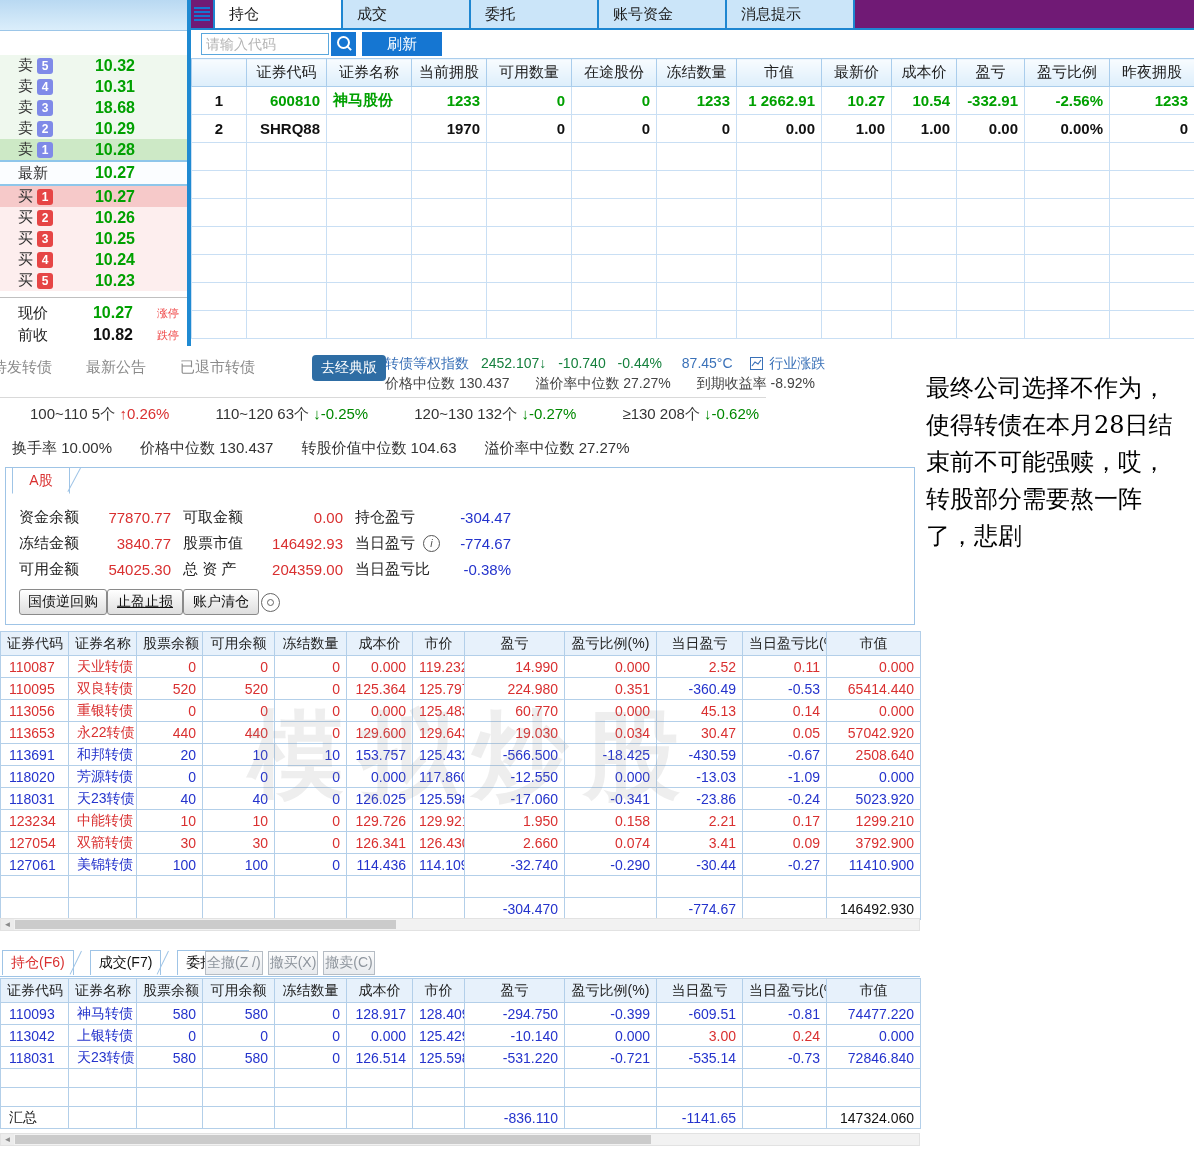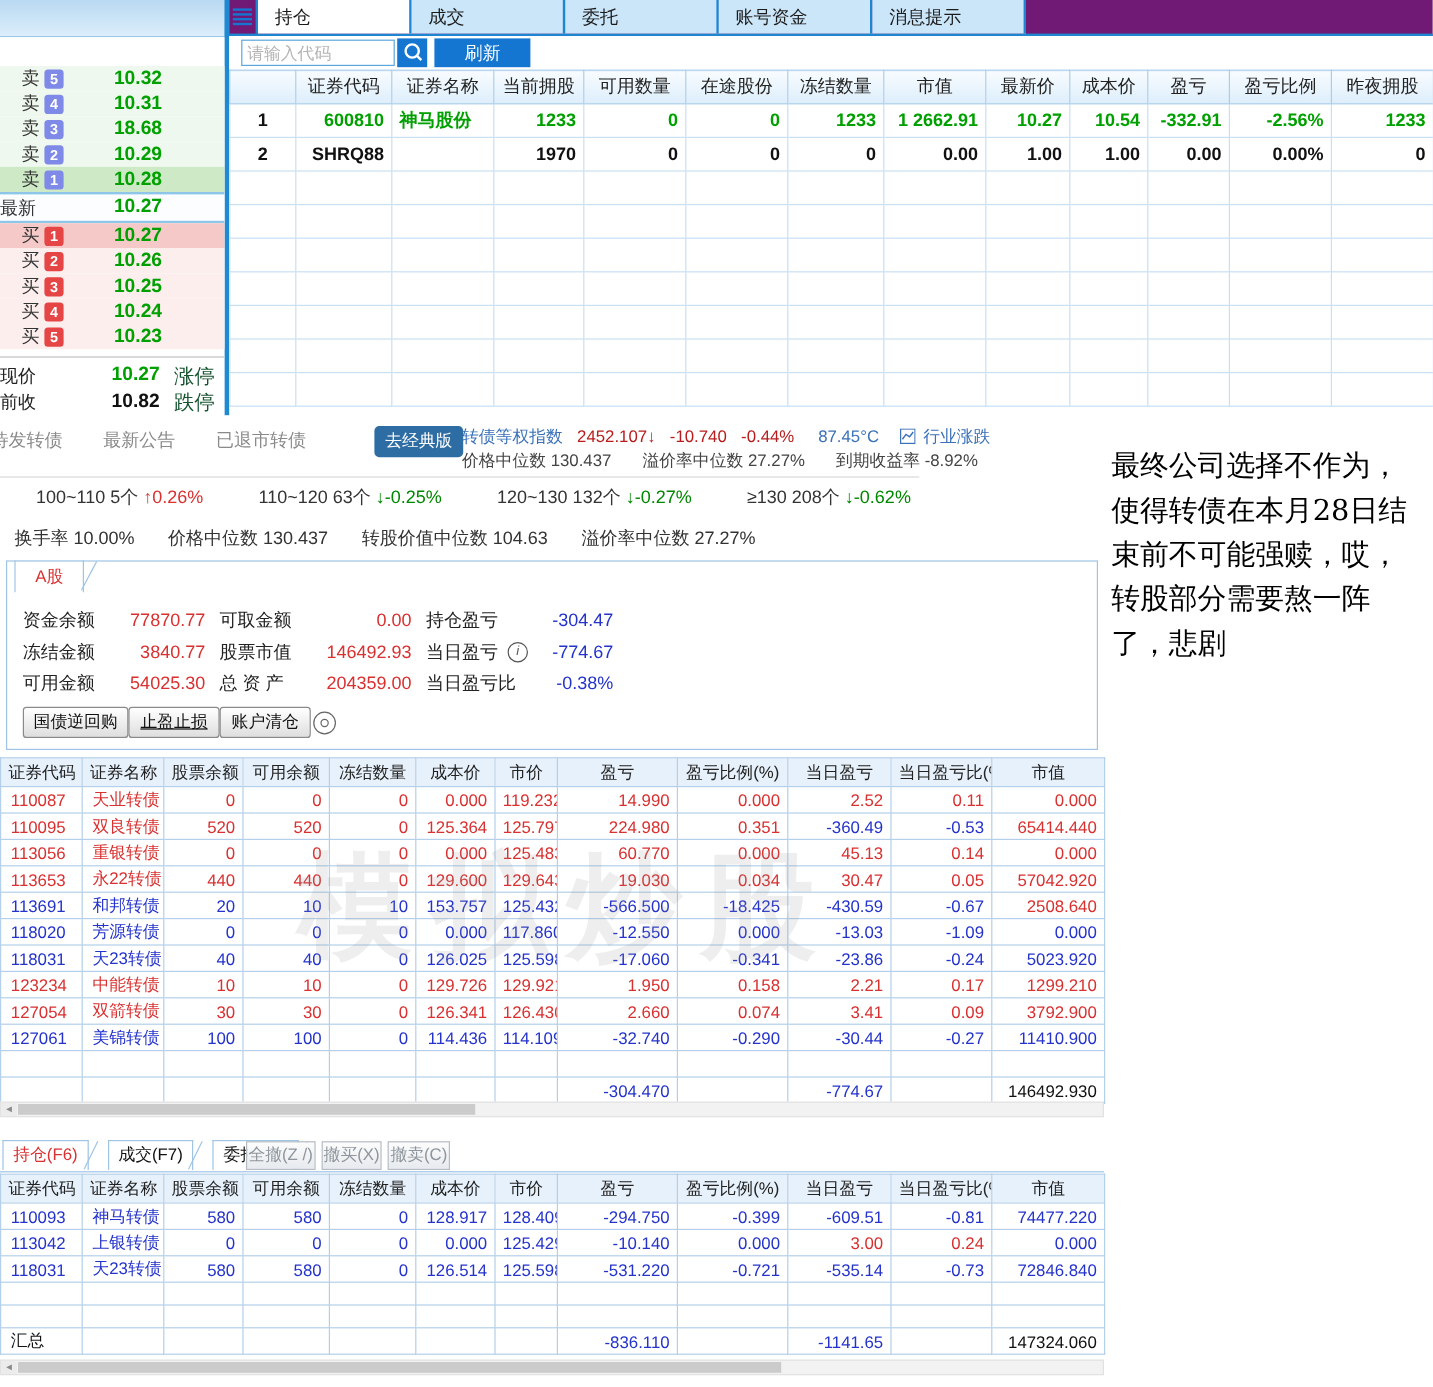--- a/index.html
+++ b/index.html
@@ -18,27 +18,27 @@
   .qrow.sell{background:#eff8ee;}
   .qrow.sell.hl{background:#cde9c6;}
   .qrow.buy{background:#fdeeee;}
   .qrow.buy.hl{background:#f6c9c9;}
   .qlabel{font-size:15px;color:#333;}
   .qbadge{width:16px;height:16px;border-radius:3px;color:#fff;font-size:12px;font-weight:bold;
     display:flex;align-items:center;justify-content:center;margin-left:4px;}
   .sell .qbadge{background:#7f8ae8;}
   .buy .qbadge{background:#e64545;}
   .qprice{margin-left:auto;margin-right:52px;font-weight:bold;font-size:16px;color:#00a000;}
-  .latest-row{display:flex;align-items:center;height:22px;background:#fbfdff;
+  .latest-row{display:flex;align-items:center;height:22px;padding-left:18px;background:#fbfdff;
     border-top:2px solid #8ec6ea;border-bottom:2px solid #8ec6ea;}
   .latest-row .qlabel{font-size:15px;}
   #quote-bottom{border-top:1px solid #c0c0c0;margin-top:6px;padding-top:4px;}
-  .pbrow{display:flex;align-items:center;height:22px;font-size:15px;color:#222;}
+  .pbrow{display:flex;align-items:center;height:22px;padding-left:18px;font-size:15px;color:#222;}
   .pbrow .pbprice{margin-left:auto;font-weight:bold;font-size:16px;}
-  .pbrow .pblim{width:46px;text-align:right;margin-right:8px;font-size:17px;color:#14532d;}
+  .pbrow .pblim{width:46px;text-align:right;margin-right:8px;font-size:11px;color:#ef4444;}
   
   #top-right{position:absolute;left:191px;top:0;width:1003px;height:346px;}
   #top-tabs{display:flex;height:28px;background:#701a75;border-bottom:2px solid #1e86d1;align-items:stretch;}
   #menu-icon{width:16px;display:flex;flex-direction:column;justify-content:center;gap:2px;padding:0 3px;border-right:2px solid #1e86d1;}
   #menu-icon i{display:block;height:2px;background:#1576d2;}
   .tab{width:112px;border-right:2px solid #1e86d1;display:flex;align-items:center;padding-left:14px;
     font-size:15px;color:#1b1b1b;background:#cbe5f9;cursor:default;}
   .tab.active{background:#fff;}
   #search-row{height:28px;display:flex;align-items:center;padding-left:10px;background:#fff;}
   #code-input{width:118px;height:20px;border:1px solid #5aa7dd;font-size:14px;padding:0 4px;color:#333;}
@@ -64,21 +64,21 @@
   .grid-table td:nth-child(1),.grid-table td:nth-child(2){text-align:left;padding-left:8px;}
   #bottom-table tr[data-name="empty-row"] td{height:18px;}
   
   #bond-strip{position:absolute;left:0;top:352px;width:924px;height:108px;background:#fff;}
   #bond-links{position:absolute;left:-8px;top:6px;display:flex;gap:34px;font-size:15px;color:#8a8a8a;}
   .bond-link{cursor:pointer;}
   #classic-btn{position:absolute;left:312px;top:3px;height:26px;padding:0 9px;background:#2e6da4;color:#fff;
     border:none;border-radius:4px;font-size:14px;cursor:pointer;}
   #index-block{position:absolute;left:385px;top:1px;font-size:14px;line-height:20px;}
   .idx-label{color:#3a71b8;}
-  .idx-val{color:#b91c1c;margin-left:8px;}
+  .idx-val{color:#15803d;margin-left:8px;}
   .idx-temp{color:#3a71b8;margin-left:16px;}
   .idx-link{color:#3a71b8;margin-left:2px;cursor:pointer;}
   #index-line2{color:#444;}
   #index-line2 span{margin-right:22px;}
   #strip-divider{position:absolute;left:0;top:45px;width:766px;height:1px;background:#d9d9d9;}
   #dist-row{position:absolute;left:30px;top:53px;font-size:15px;color:#333;}
   .dist-item{margin-right:46px;}
   .dir-up{color:#d93030;}
   .dir-down{color:#008800;}
   #stat-row{position:absolute;left:12px;top:87px;font-size:15px;color:#333;}

